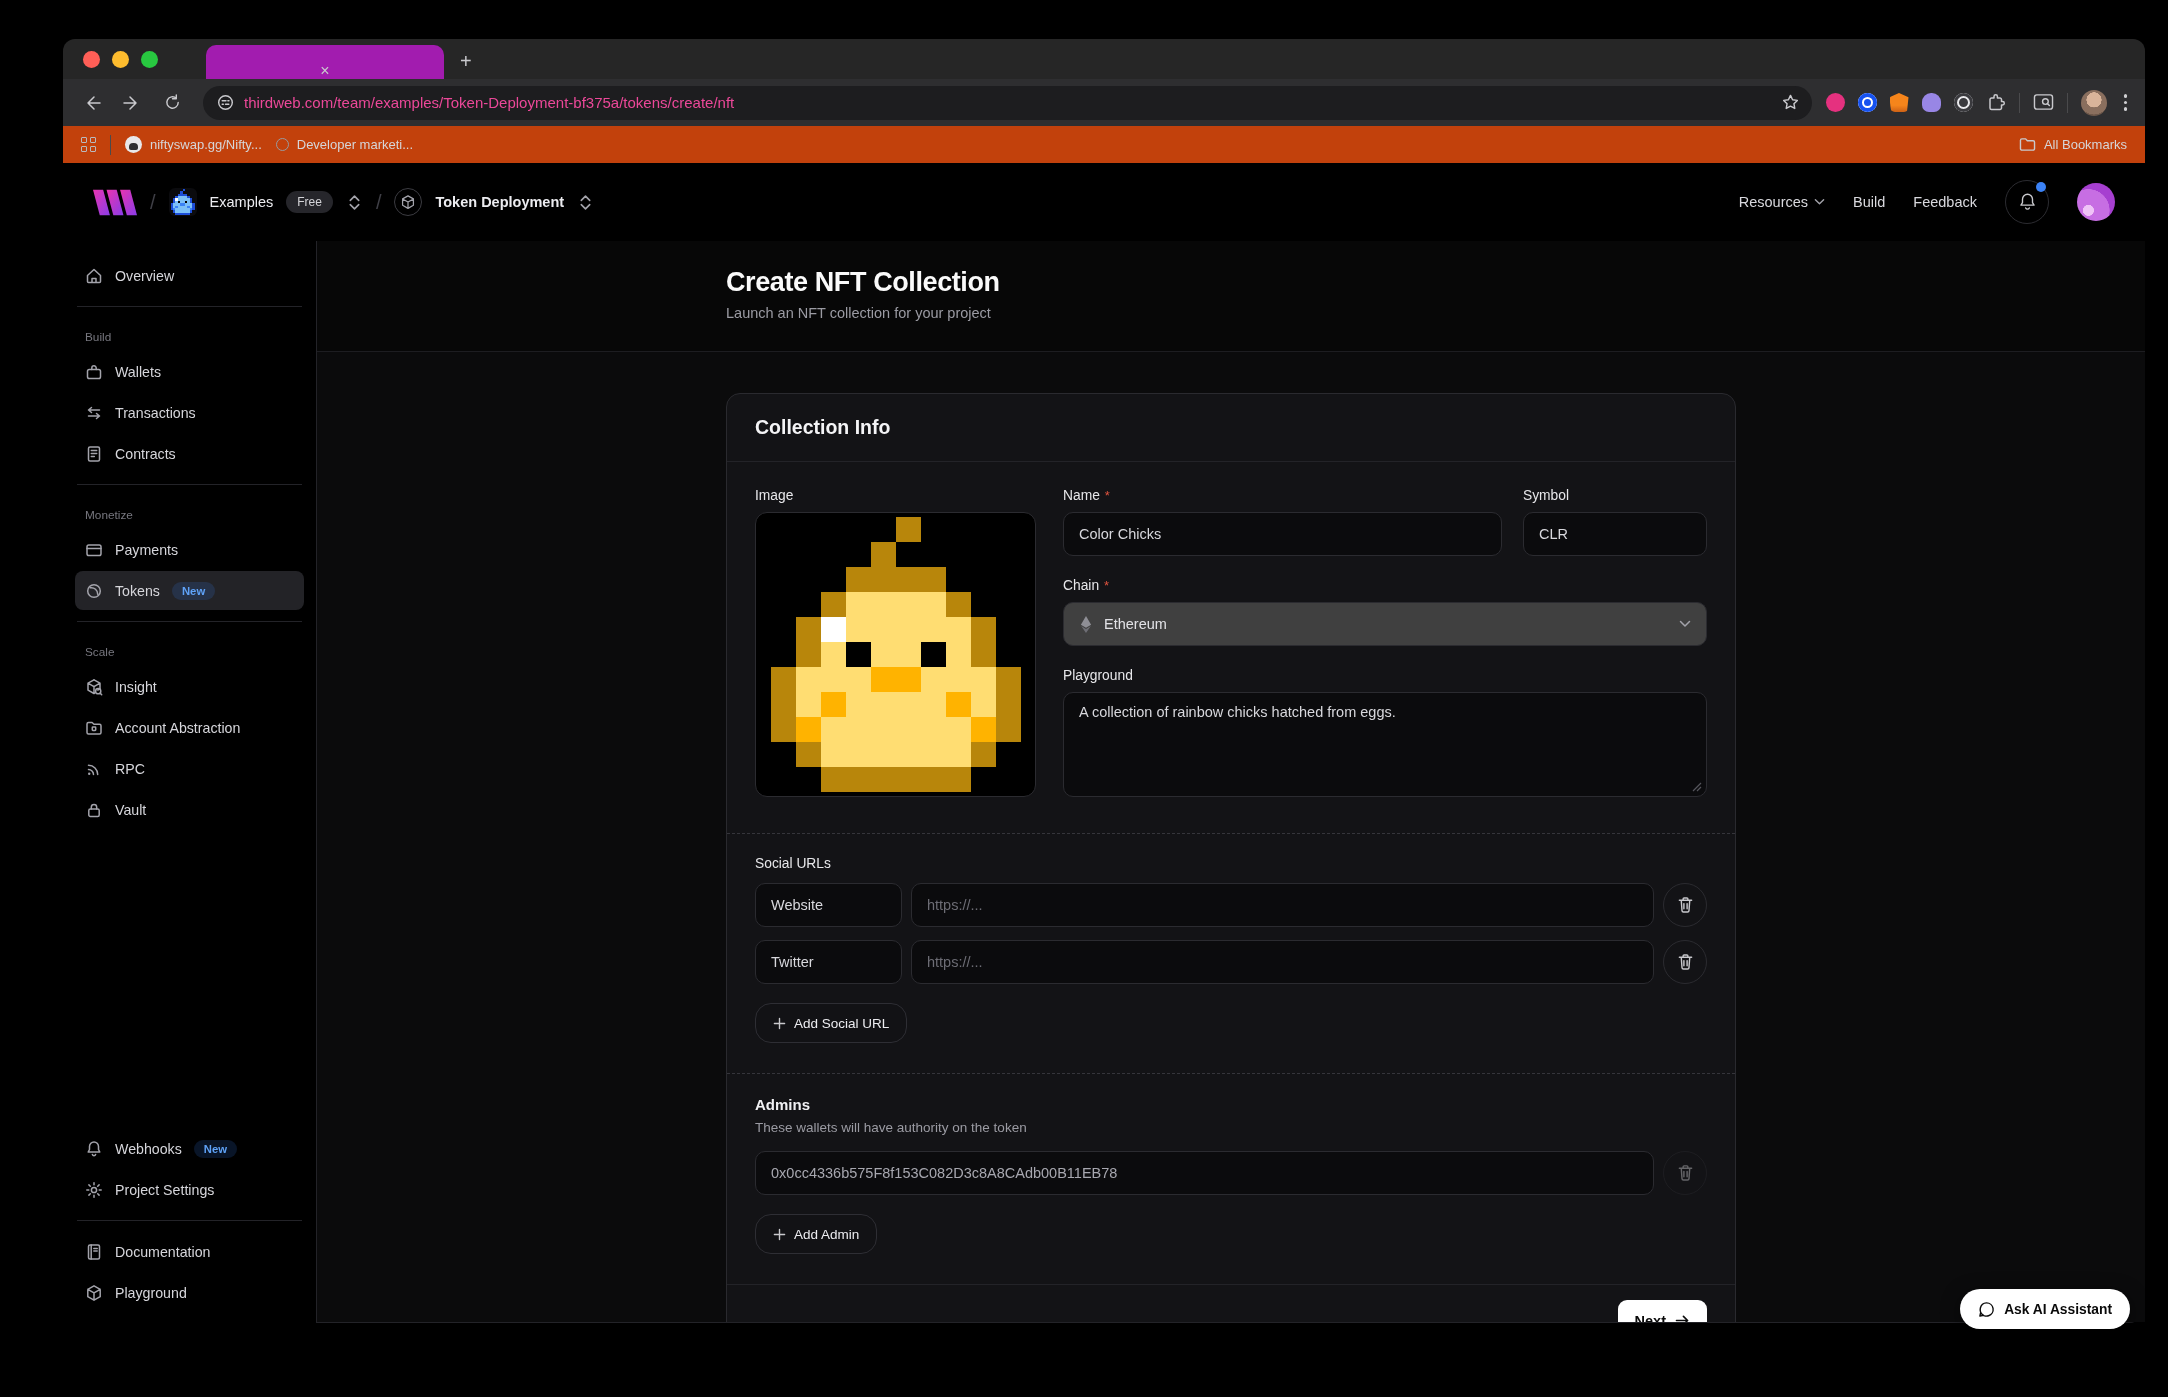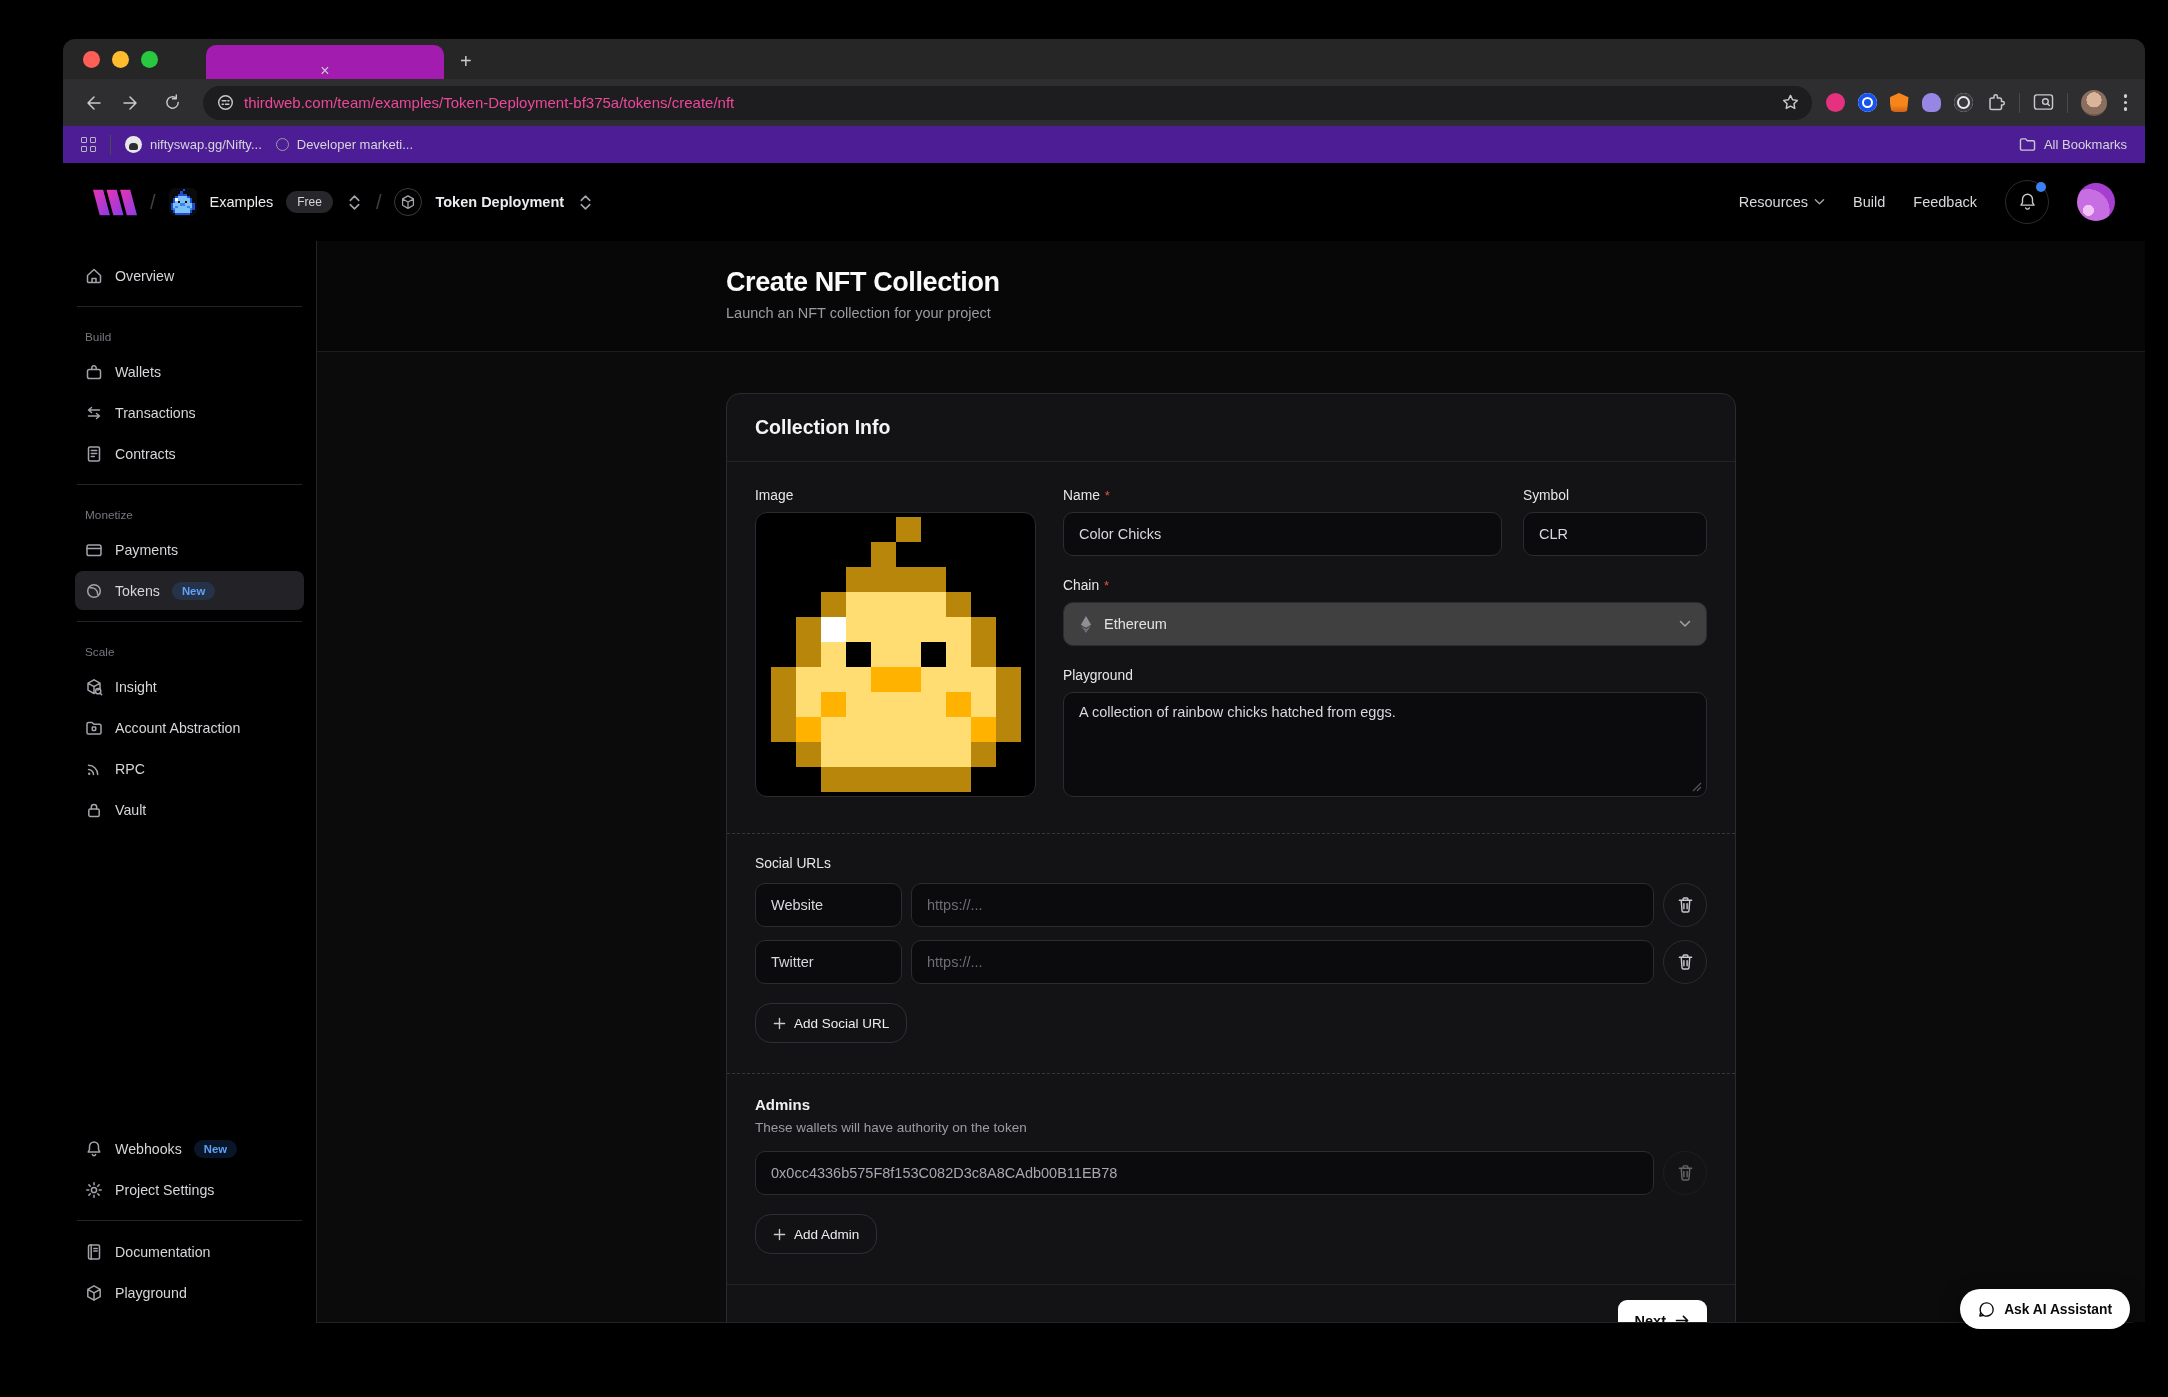--- a/index.html
+++ b/index.html
@@ -26,21 +26,21 @@
     padding:0 12px 0 14px; margin:0 8px; min-width:0; }
   .url-text { flex:1; font-size:15px; color:#ec4899; white-space:nowrap; overflow:hidden; margin-left:10px; }
   .ext-row { display:flex; align-items:center; gap:13px; flex:none; }
   .ext-dot { width:19px; height:19px; border-radius:50%; }
   .vdiv { width:1px; height:20px; background:#4a4a4c; }
   .chrome-avatar { width:26px; height:26px; border-radius:50%;
     background:radial-gradient(circle at 50% 38%, #d9b49a 0 36%, #8a6f5e 37% 70%, #6e584a 71%); }
   .kebab { display:flex; flex-direction:column; gap:3px; padding:0 4px; }
   .kebab i { width:3.5px; height:3.5px; border-radius:50%; background:#cfcfd2; }
 
-  .bookmarks { height:37px; background:#4c1d95; display:flex; align-items:center; padding:0 18px; gap:14px;
+  .bookmarks { height:37px; background:#c2410c; display:flex; align-items:center; padding:0 18px; gap:14px;
     font-size:13px; color:#d6d6d9; }
   .apps-grid { display:grid; grid-template-columns:6px 6px; gap:3px; }
   .apps-grid i { width:6px; height:6px; border:1.6px solid #b9b9bd; border-radius:1px; }
   .bm-item { display:flex; align-items:center; gap:8px; }
   .gh-dot { width:17px; height:17px; border-radius:50%; background:#e8e8ea; position:relative; }
   .gh-dot::after{ content:""; position:absolute; left:4px; top:7px; width:9px; height:7px; background:#2e2e30; border-radius:4px 4px 2px 2px; }
   .mini-ic { width:13px; height:13px; border-radius:50%; border:1.6px solid #9a9a9e; }
   .bm-spacer { flex:1; }
 
   

